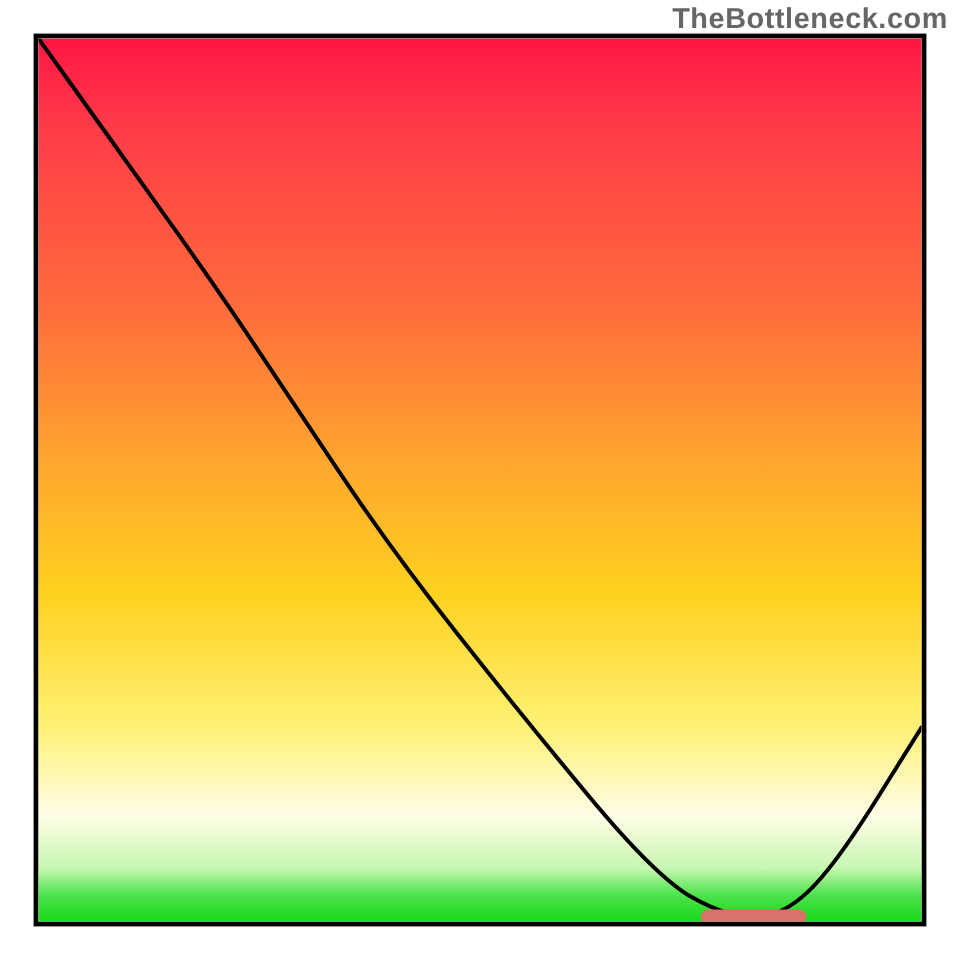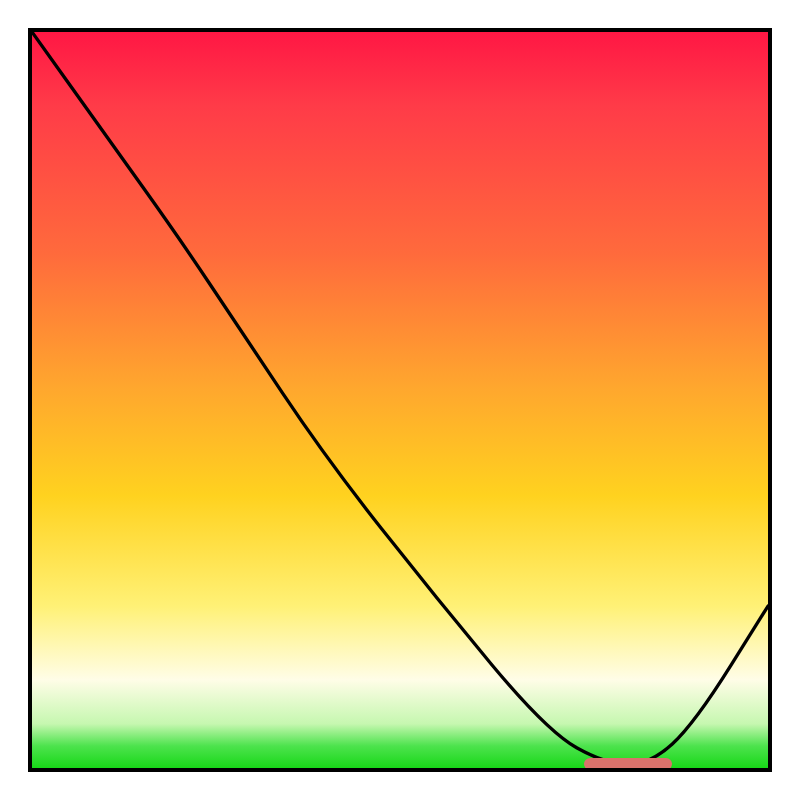--- a/index.html
+++ b/index.html
@@ -64,20 +64,21 @@
     position: absolute;
     height: 12px;
     border-radius: 6px;
     background: #d9726b;
   }
 </style>
 </head>
 <body>
 <div class="container">
 
+  <div class="watermark">TheBottleneck.com</div>
 
   <div class="plot-frame">
     <div class="gradient-bg"></div>
 
     <svg class="curve" viewBox="0 0 100 100" preserveAspectRatio="none">
       <path id="curve-path" fill="none" stroke="#000000" stroke-width="0.45" stroke-linejoin="round" stroke-linecap="round" d="M 0 0 Q 0 0 5 7 Q 10 14 15 21 Q 20 28 24 34 Q 28.000000000000004 40 34 49 Q 40 58 47.5 67.5 Q 55.00000000000001 77 62.5 86 Q 70 95 74 97.25 Q 78 99.5 81 99.5 Q 84 99.5 87 96.75 Q 90 94 95 86 T 100 78"></path>
     </svg>
 
     <div class="marker" id="optimum-marker" style="left: 552px; width: 88.32px; top: 726.32px;"></div>
   </div>

